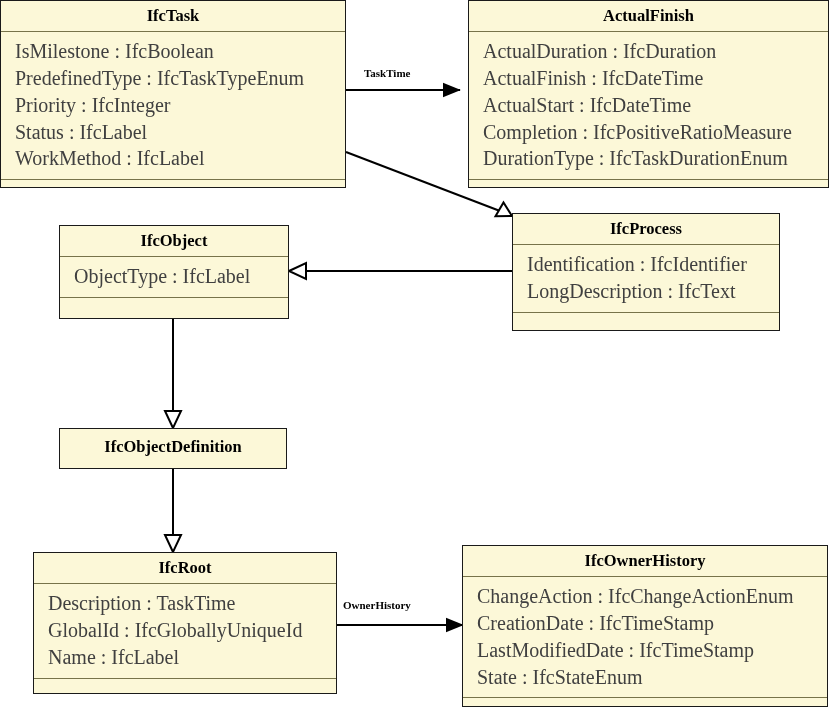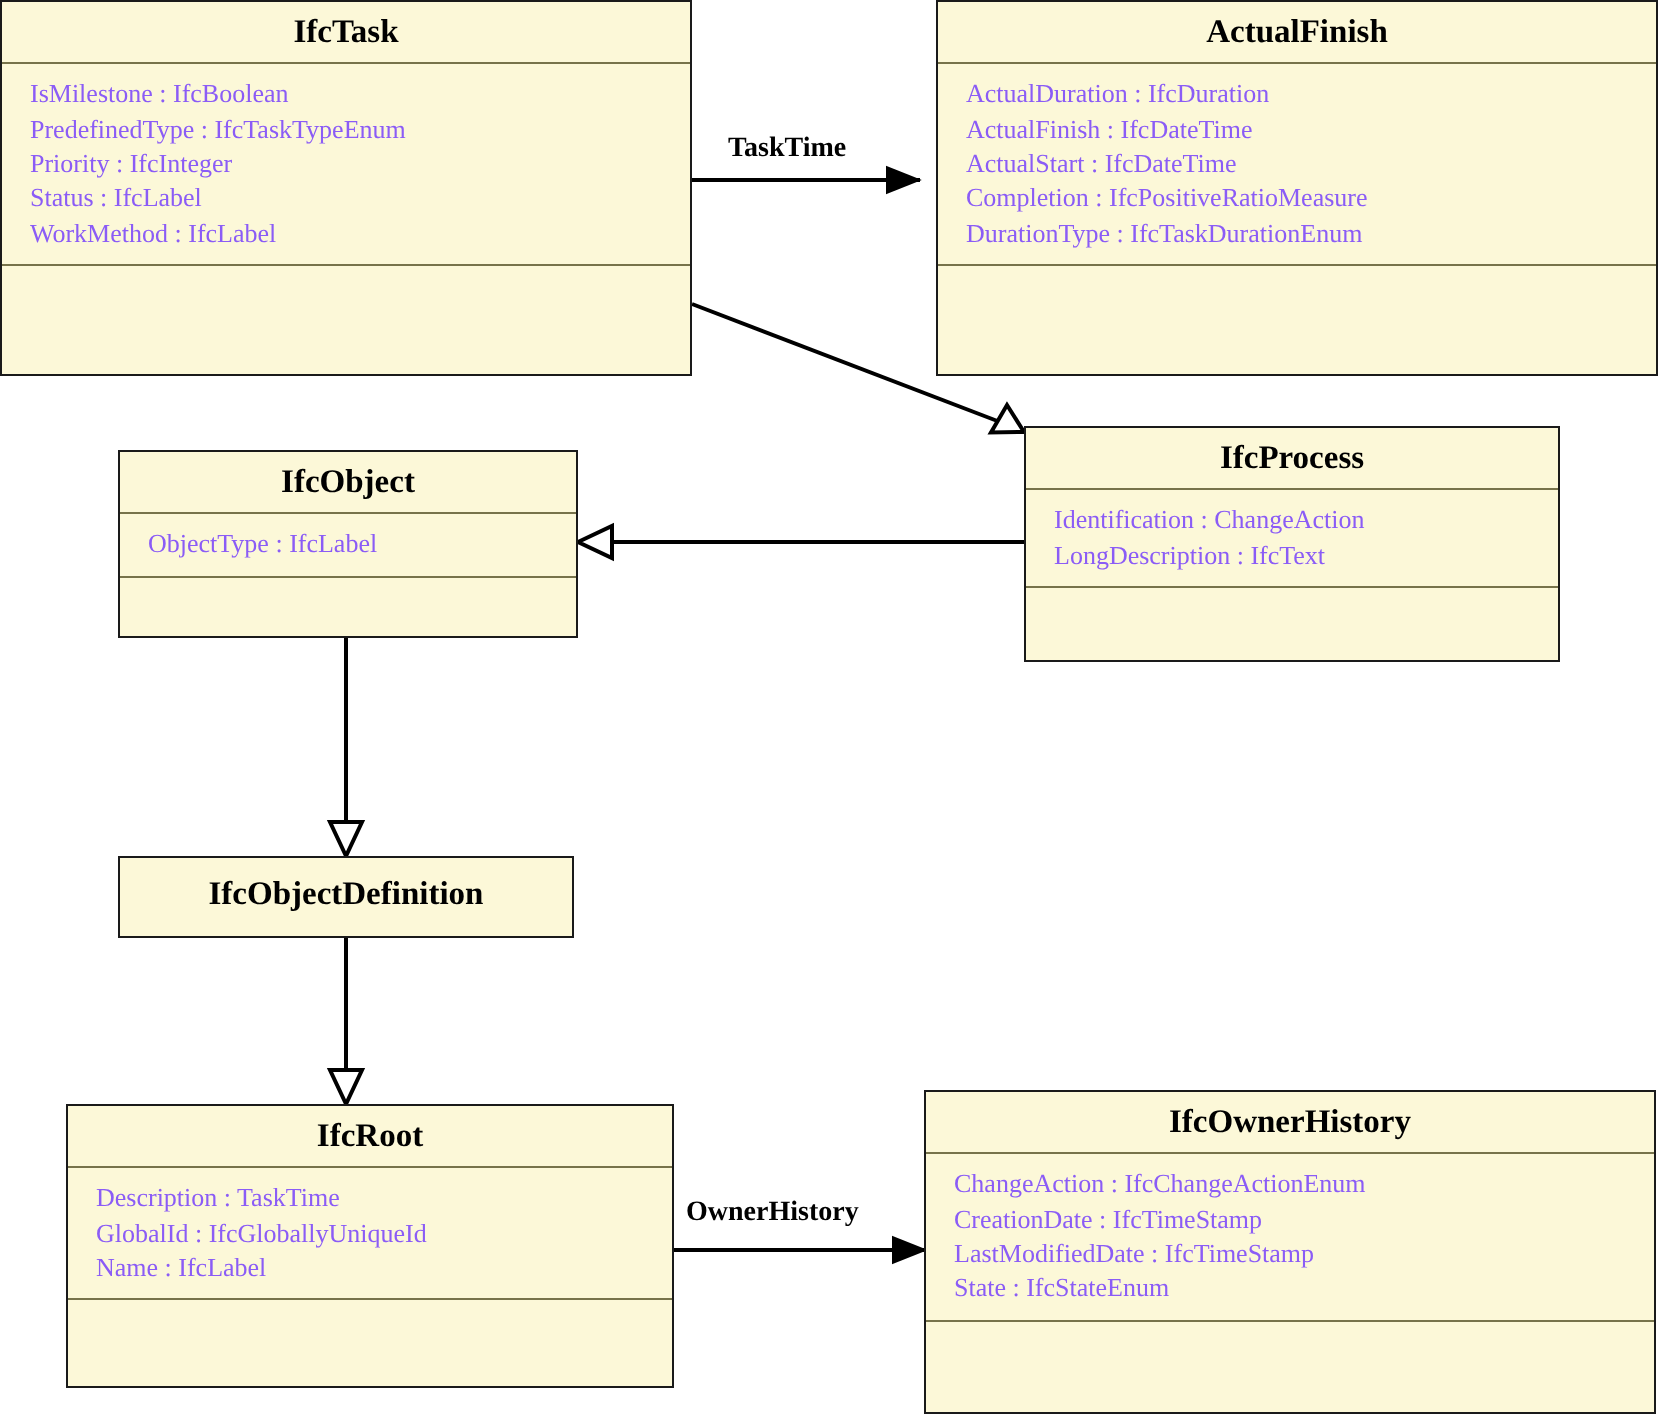--- a/index.html
+++ b/index.html
@@ -43,31 +43,31 @@
     white-space: nowrap;
   }
   .uml-sep {
     height: 0;
     border-top: 1.6px solid #77734a;
   }
   .uml-attrs {
     padding: 6px 0 7px 14px;
   }
   .uml-attr {
-    font-size: 13px;
-    color: #8b5cf6;
+    font-size: 20px;
+    color: #404040;
     line-height: 1.34;
     white-space: nowrap;
   }
   .uml-ops {
     min-height: 16px;
   }
   .edge-label {
     position: absolute;
-    font-size: 14px;
+    font-size: 11px;
     font-weight: bold;
     color: #000000;
     background: transparent;
     white-space: nowrap;
     line-height: 1;
   }
 </style>
 </head>
 <body>
 
@@ -144,21 +144,21 @@
       <div class="uml-attr">ObjectType : IfcLabel</div>
     </div>
     <div class="uml-sep"></div>
     <div class="uml-ops"></div>
   </div>
 
   <div class="uml-class" style="left:512px; top:213px; width:268px; height:118px;">
     <div class="uml-title">IfcProcess</div>
     <div class="uml-sep"></div>
     <div class="uml-attrs">
-      <div class="uml-attr">Identification : ChangeAction</div>
+      <div class="uml-attr">Identification : IfcIdentifier</div>
       <div class="uml-attr">LongDescription : IfcText</div>
     </div>
     <div class="uml-sep"></div>
     <div class="uml-ops"></div>
   </div>
 
   <div class="uml-class" style="left:59px; top:428px; width:228px; height:41px;">
     <div class="uml-title" style="padding-top:9px;">IfcObjectDefinition</div>
   </div>
 

